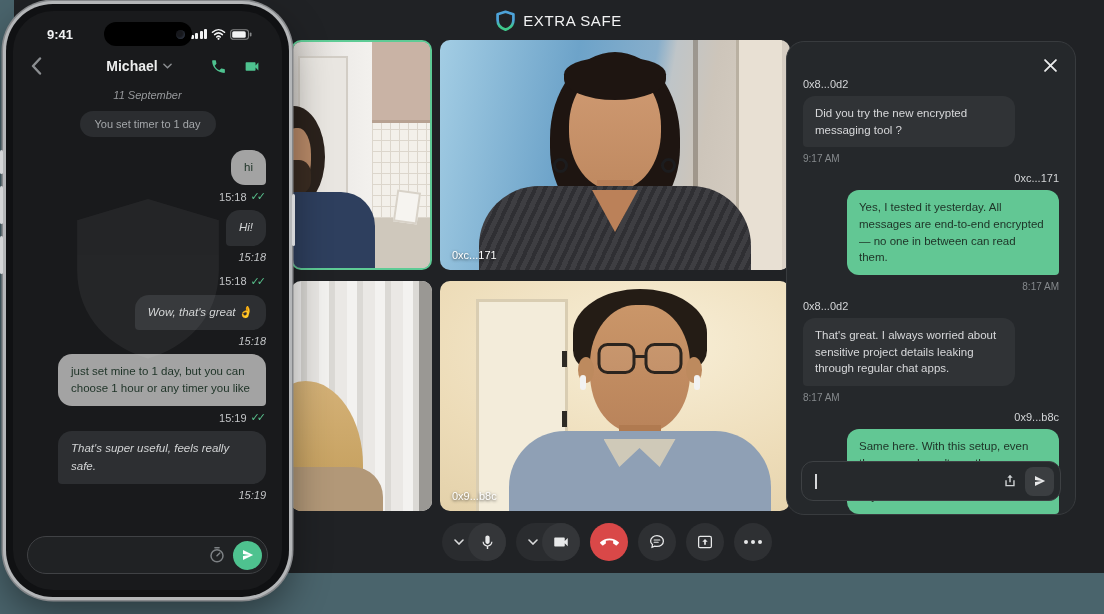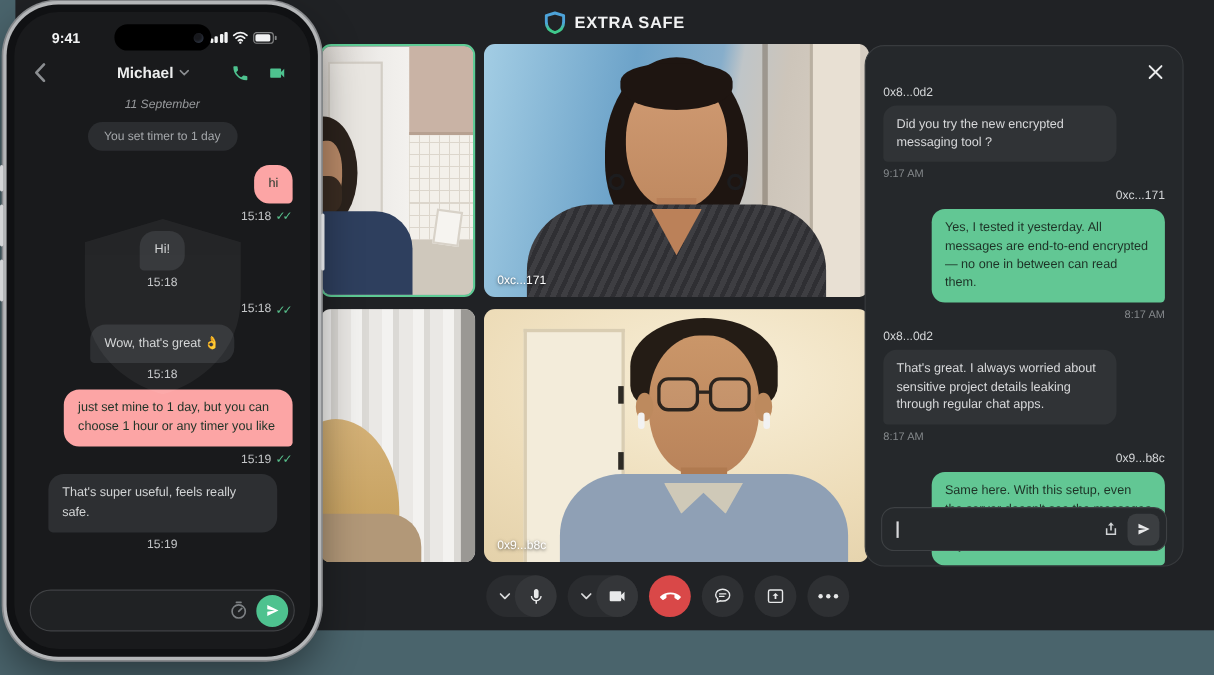--- a/index.html
+++ b/index.html
@@ -7,21 +7,21 @@
   html,body { width:1104px; height:614px; overflow:hidden; background:#4a646c;
               font-family:"Liberation Sans", sans-serif; }
   .stage { position:relative; width:1104px; height:614px; background:#4a646c; overflow:hidden; }
 
   
   .app-window { position:absolute; left:14px; top:0; right:0; height:573px; background:#202225; }
 
   
   .brand { position:absolute; left:0; right:0; top:0; height:40px; display:flex;
            align-items:center; justify-content:center; gap:8px; }
-  .brand-text { color:#f1f2f3; font-size:15px; font-weight:bold; letter-spacing:.6px; }
+  .brand-text { color:#f1f2f3; font-size:15px; font-weight:normal; letter-spacing:.6px; }
 
   
   .tile { position:absolute; border-radius:10px; overflow:hidden; background:#3a3c3e; }
   .tile > div { position:absolute; }
   .tile1 { left:277px; top:40px; width:141px; height:230px; border:2px solid #5ecb95; }
   .tile2 { left:426px; top:40px; width:350px; height:230px; }
   .tile3 { left:277px; top:281px; width:141px; height:230px; }
   .tile4 { left:426px; top:281px; width:350px; height:230px; }
   .tile-label { position:absolute; left:12px; bottom:9px; color:#ffffff; font-size:11px;
                 text-shadow:0 1px 3px rgba(0,0,0,.7); z-index:5; }
@@ -139,23 +139,23 @@
   .p-headicons { display:flex; align-items:center; gap:15px; margin-right:4px; }
   .p-headicons button { background:none; border:none; cursor:pointer; display:flex; }
 
   .p-date { text-align:center; color:#97999c; font-size:11px; margin-top:10px;font-style:italic; }
   .p-syspill { align-self:center; background:#2b2d30; color:#a4a7aa; font-size:11px; padding:7px 15px;
                border-radius:16px; margin-top:10px; }
 
   .p-msgs { display:flex; flex-direction:column; padding:6px 16px 0 16px; flex:1; }
   .pm { display:flex; flex-direction:column; margin-top:7px; }
   .pm.right { align-items:flex-end; }
-  .pm.left  { align-items:center; }
+  .pm.left  { align-items:flex-end;font-style:italic; }
   .pm-bubble { max-width:208px; padding:9px 13px; border-radius:14px; font-size:11.5px; line-height:1.5; }
-  .pm.right .pm-bubble { background:#fca5a5; color:#1d3226; border-bottom-right-radius:4px; }
+  .pm.right .pm-bubble { background:#a3a3a3; color:#1d3226; border-bottom-right-radius:4px; }
   .pm.left  .pm-bubble { background:#2d2f32; color:#d2d4d5; border-bottom-left-radius:4px; }
   .pm-meta { display:flex; align-items:center; gap:4px; margin-top:5px; color:#c3c5c7; font-size:11px; }
   .ticks { color:#58c08c; font-size:11px; letter-spacing:-3px; padding-right:3px; }
 
   .p-composer { margin:8px 14px 16px 14px; height:38px; border:1.5px solid #404245; border-radius:20px;
                 background:#202224; display:flex; align-items:center; justify-content:flex-end; padding:0 5px; gap:6px; }
   .p-timer { background:none; border:none; cursor:pointer; display:flex; }
   .p-send { width:29px; height:29px; border-radius:50%; background:#4ec28f; border:none; cursor:pointer;
             display:flex; align-items:center; justify-content:center; }
 </style>

